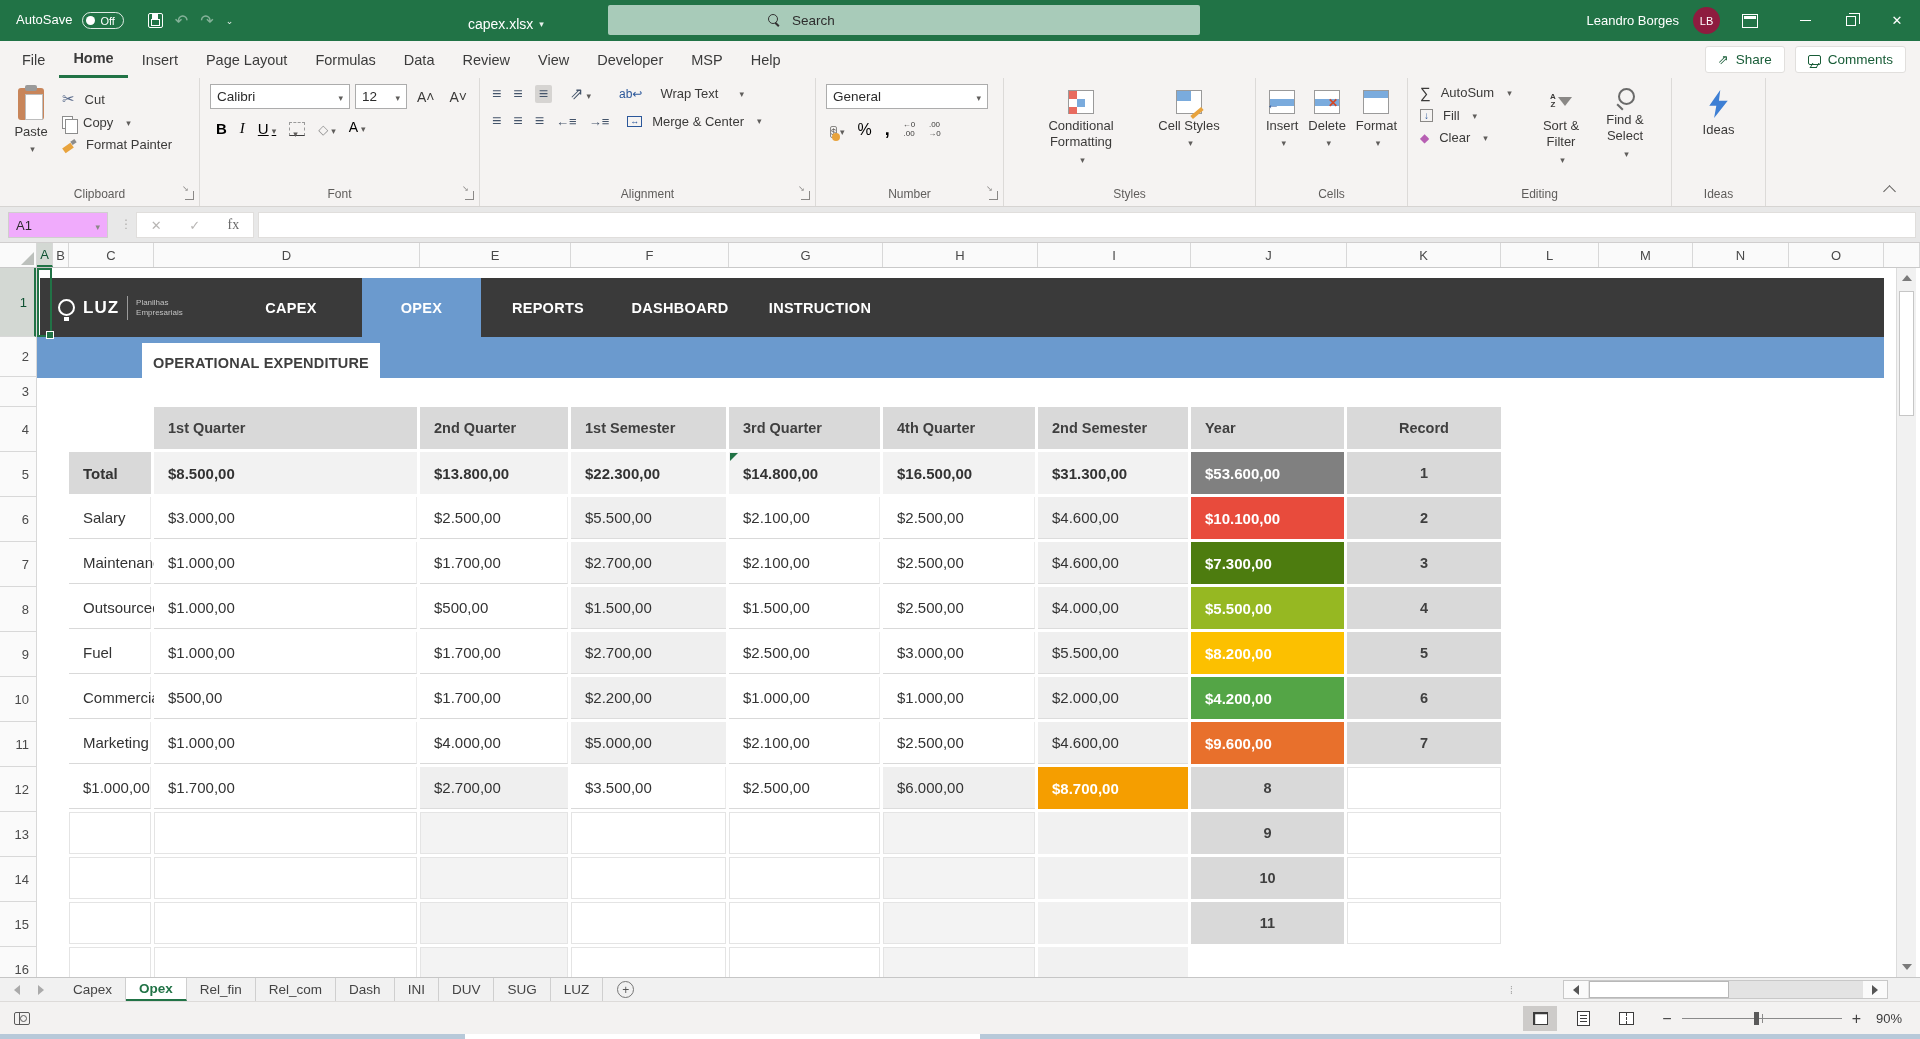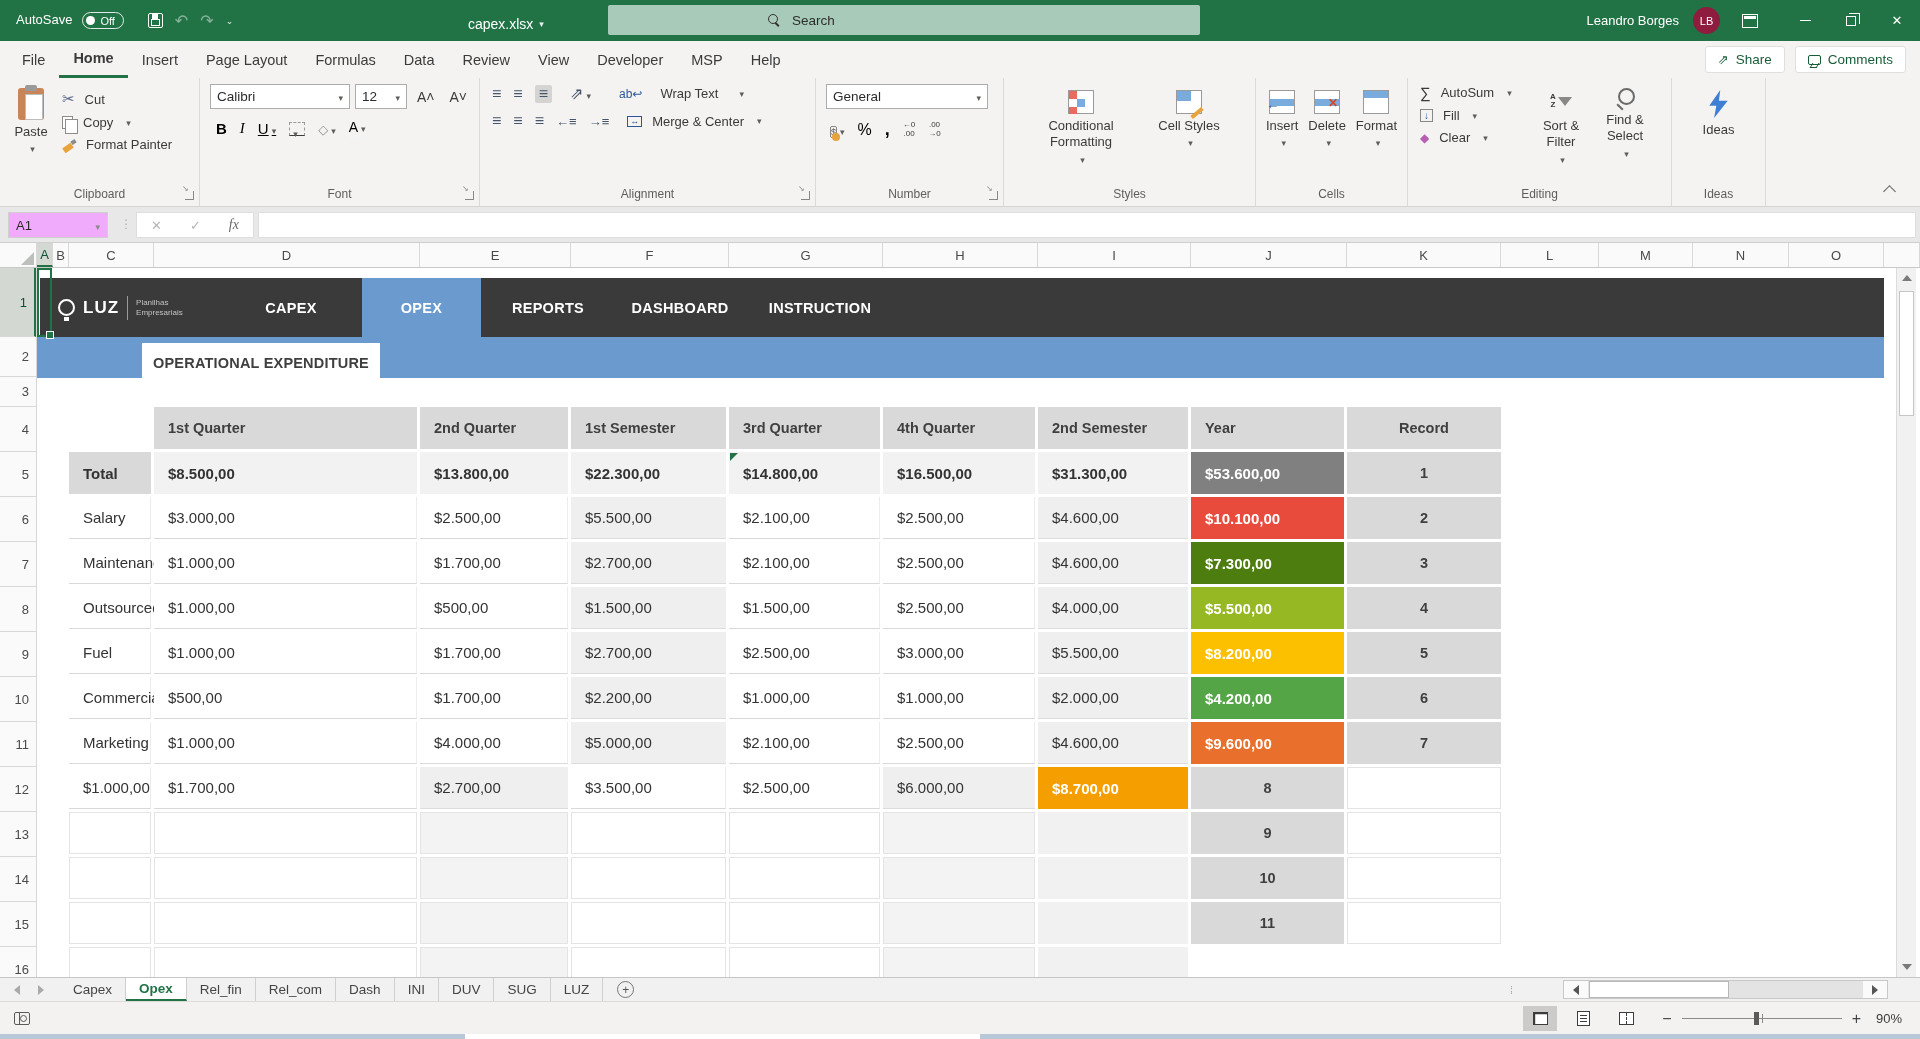--- a/index.html
+++ b/index.html
@@ -128,21 +128,21 @@
   .fbar { position:absolute; top:207px; left:0; width:100%; height:36px; background:#e8e8e8;
           border-bottom:1px solid #d0cece; }
   .namebox { position:absolute; left:8px; top:5px; width:100px; height:26px; background:#f0abfc;
              border:1px solid #d0cece; display:flex; align-items:center; justify-content:space-between;
              padding:0 7px; font-size:13px; color:#2b2b2b; }
   .namebox .dd::after { color:#8a8886; }
   .vdots { position:absolute; left:120px; top:10px; color:#b0aeac; font-size:12px; letter-spacing:0; }
   .fxbtns { position:absolute; left:136px; top:5px; width:118px; height:26px; background:#fff;
             border:1px solid #e0dedc; display:flex; align-items:center; justify-content:space-around;
             color:#b8b6b4; font-size:13px; }
-  .fx { font-family:"Liberation Serif", serif; font-style:italic; color:#6a6a6a; font-size:14px; }
+  .fx { font-family:"Liberation Serif", serif; color:#6a6a6a; font-size:14px; }
   .finput { position:absolute; left:258px; top:5px; right:4px; height:26px; background:#fff;
             border:1px solid #e0dedc; }
 
   
   .chead { position:absolute; top:243px; left:0; width:100%; height:25px; background:#fafafa;
            border-bottom:1px solid #c9c9c9; display:flex; }
   .corner { position:relative; border-right:1px solid #d8d8d8; }
   .corner::after { content:""; position:absolute; right:2px; bottom:2px; width:0; height:0;
                    border-left:13px solid transparent; border-bottom:13px solid #bcc0bc; }
   .ccell { border-right:1px solid #d8d8d8; display:flex; align-items:center; justify-content:center;

